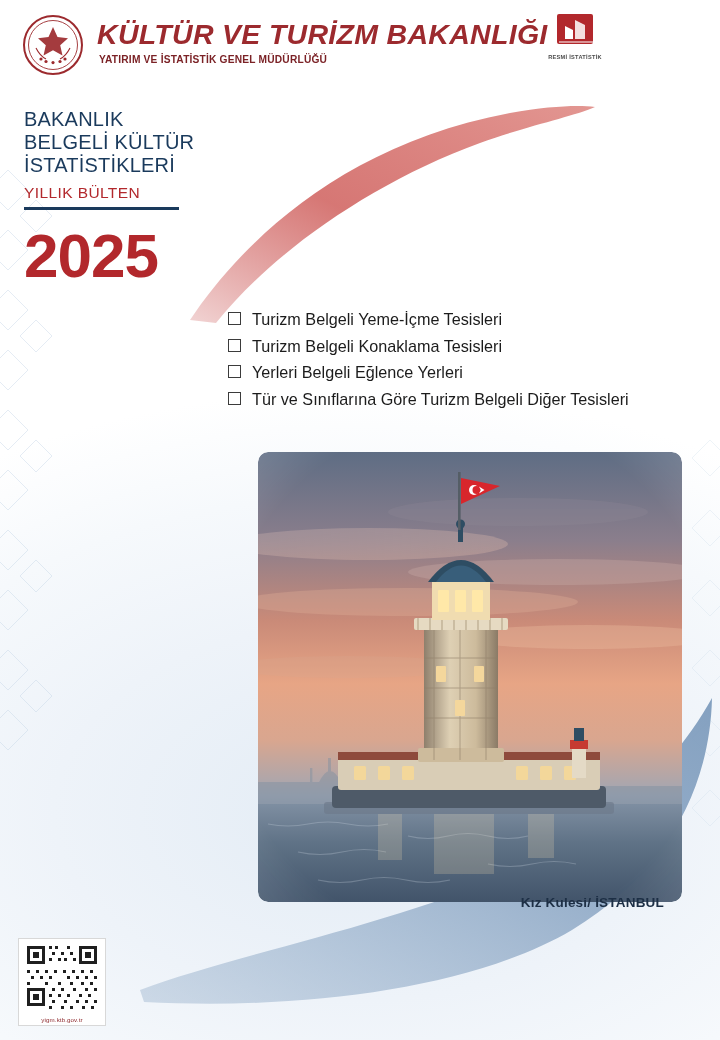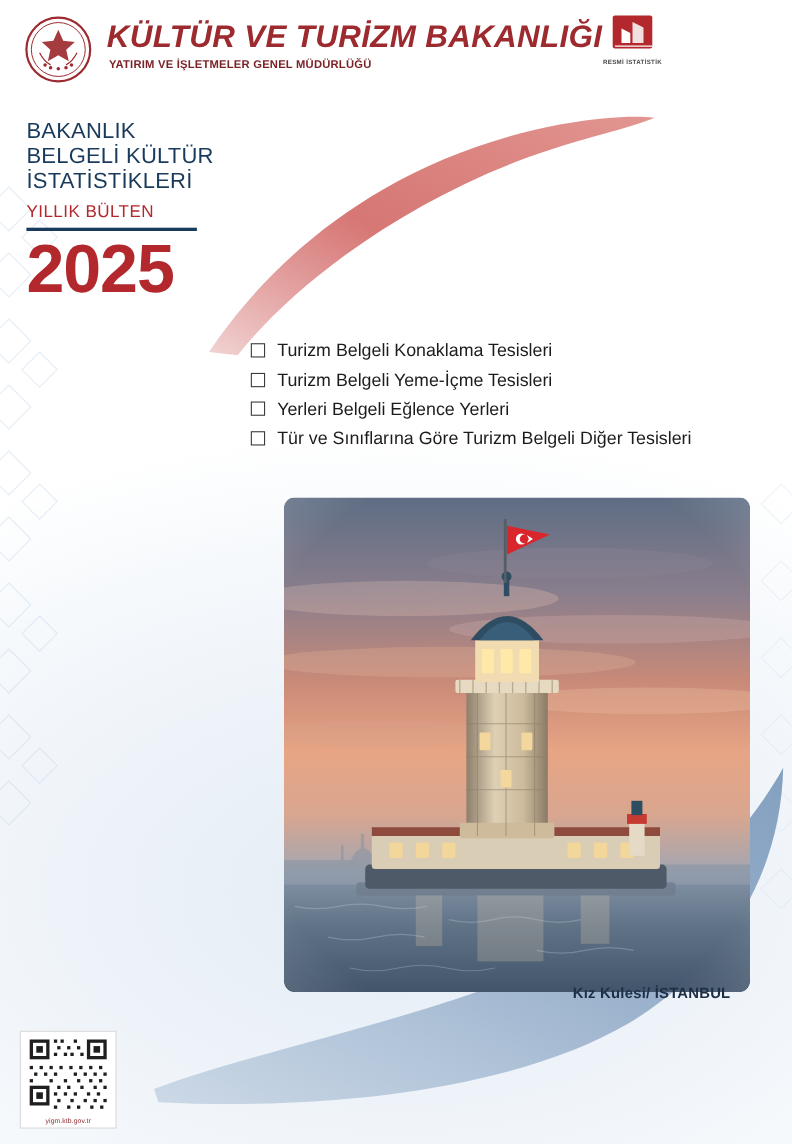--- a/index.html
+++ b/index.html
@@ -121,21 +121,21 @@
     color: #b2282c;
     letter-spacing: 0.4px;
   }
   .rule {
     margin-top: 5px;
     width: 155px;
     height: 3px;
     background: #1a3a5c;
   }
   .year {
-    margin-top: 4px;
+    margin-top: 15px;
     font-size: 62px;
     font-weight: bold;
     color: #b2282c;
     line-height: 1.0;
     letter-spacing: -1px;
   }
 
   
   .swoosh-red {
     position: absolute;
@@ -281,21 +281,21 @@
           <circle cx="38" cy="47.5" r="1.6"></circle>
         <circle cx="43" cy="45" r="1.6"></circle>
       </g>
       <g stroke="#9c2a2e" stroke-width="1.1" fill="none">
         <path d="M14 34 q4 8 10 11"></path>
         <path d="M48 34 q-4 8 -10 11"></path>
       </g>
     </svg>
 
     <div class="ministry-title">KÜLTÜR VE TURİZM BAKANLIĞI</div>
-    <div class="ministry-sub">YATIRIM VE İŞLETMELER GENEL MÜDÜRLÜĞÜ</div>
+    <div class="ministry-sub">YATIRIM VE İSTATİSTİK GENEL MÜDÜRLÜĞÜ</div>
 
     <div class="tuik-logo">
       <div class="tuik-mark">
         <svg viewBox="0 0 44 40" width="44" height="40">
           <rect x="4" y="2" width="36" height="30" rx="2" fill="#b2282c"></rect>
           <path d="M12 27 L12 14 L20 18 L20 27 Z" fill="#ffffff"></path>
           <path d="M22 27 L22 8 L32 13 L32 27 Z" fill="#ffffff" opacity="0.85"></path>
           <path d="M6 30 L40 30" stroke="#ffffff" stroke-width="1.2"></path>
         </svg>
       </div>
@@ -330,25 +330,25 @@
     <div class="title-line">BELGELİ KÜLTÜR</div>
     <div class="title-line">İSTATİSTİKLERİ</div>
     <div class="bulletin-label">YILLIK BÜLTEN</div>
     <div class="rule"></div>
     <div class="year">2025</div>
   </div>
 
   <div class="contents">
     <div class="content-item">
       <span class="checkbox-icon"></span>
-      <span class="content-label">Turizm Belgeli Konaklama Tesisleri</span>
+      <span class="content-label">Turizm Belgeli Yeme-İçme Tesisleri</span>
     </div>
     <div class="content-item">
       <span class="checkbox-icon"></span>
-      <span class="content-label">Turizm Belgeli Yeme-İçme Tesisleri</span>
+      <span class="content-label">Turizm Belgeli Konaklama Tesisleri</span>
     </div>
     <div class="content-item">
       <span class="checkbox-icon"></span>
       <span class="content-label">Yerleri Belgeli Eğlence Yerleri</span>
     </div>
     <div class="content-item">
       <span class="checkbox-icon"></span>
       <span class="content-label">Tür ve Sınıflarına Göre Turizm Belgeli Diğer Tesisleri</span>
     </div>
   </div>

